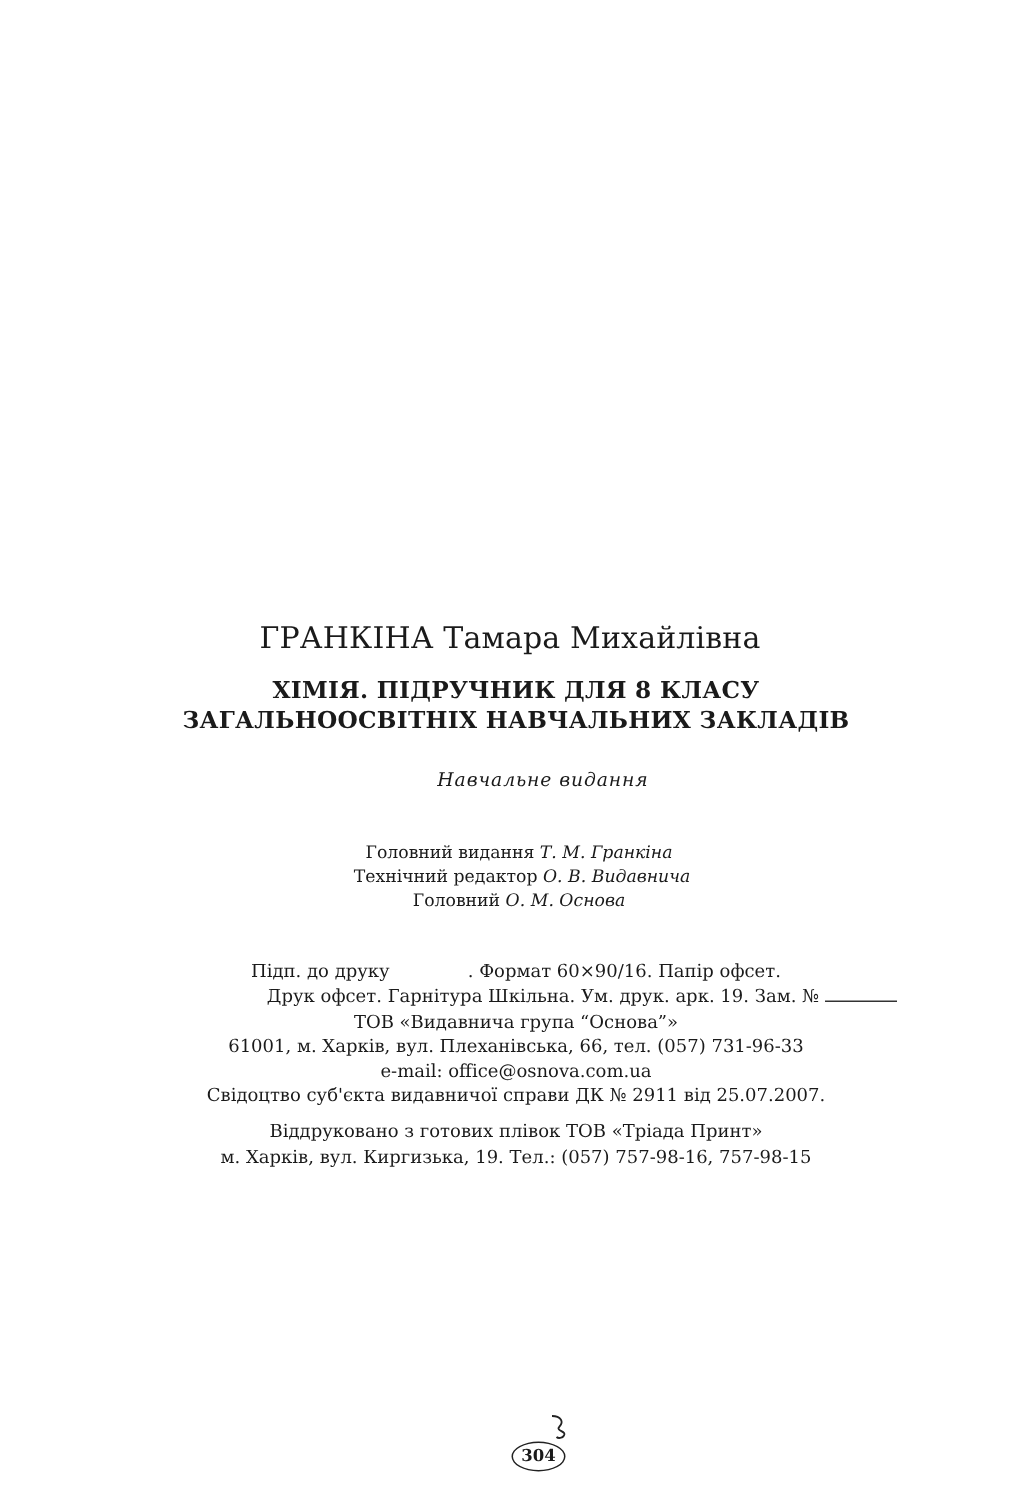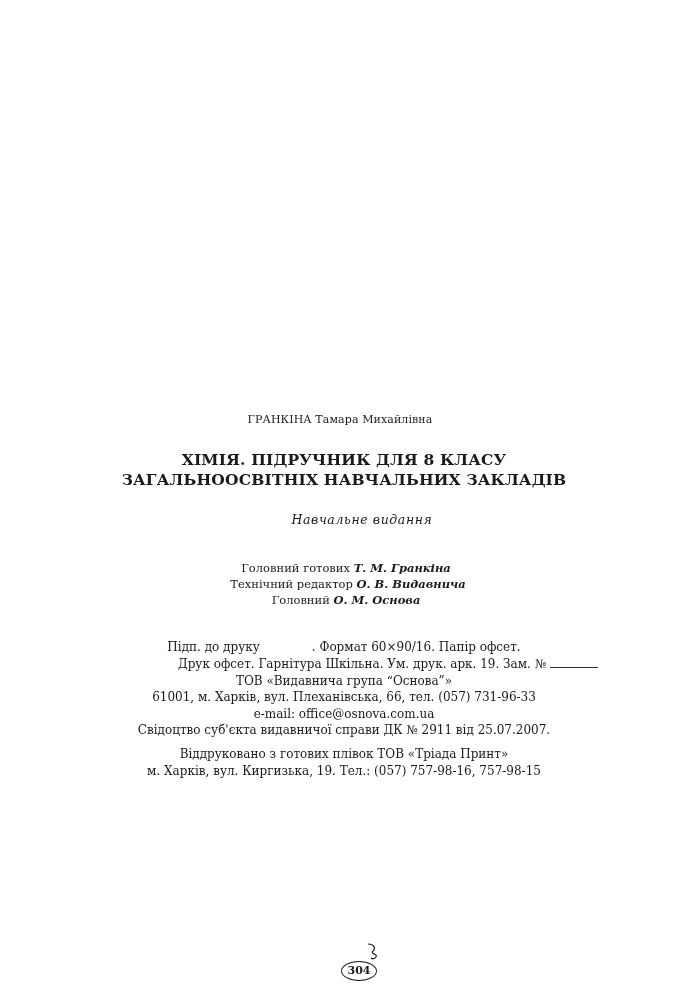--- a/index.html
+++ b/index.html
@@ -2,30 +2,30 @@
 <html><head>
 <meta charset="utf-8">
 <style>
   html, body { margin: 0; padding: 0; }
   body {
     width: 680px; height: 993px; background: #ffffff; position: relative;
     font-family: "DejaVu Serif", "Liberation Serif", serif; color: #1a1a1a;
     overflow: hidden;
   }
   .line { position: absolute; left: 0; width: 680px; text-align: center; white-space: nowrap; }
-  .author { top: 413px; font-size: 11px; letter-spacing: 0.1px; }
+  .author { top: 413px; font-size: 20px; letter-spacing: 0.1px; }
   .title { font-weight: bold; font-size: 15.5px; letter-spacing: 0.2px; }
   .title1 { top: 450px; left: 4px; }
   .title2 { top: 470px; left: 4px; }
   .edtype { top: 512px; font-style: italic; font-size: 12.5px; letter-spacing: 0.6px; padding-left: 22px; }
   .staff { font-size: 11.5px; }
   .staff1 { top: 561px; left: 6px; }
   .staff2 { top: 577px; left: 8px; }
   .staff3 { top: 593px; left: 6px; }
-  .staff i { font-style: italic; font-weight: bold; }
+  .staff i { font-style: italic; }
   .imp { font-size: 12px; }
   .imp1 { top: 640px; left: 4px; }
   .imp2 { top: 657px; margin-left: 48px; }
   .imp3 { top: 674px; left: 4px; }
   .imp4 { top: 690px; left: 4px; }
   .imp5 { top: 707px; left: 4px; }
   .imp6 { top: 723px; left: 4px; }
   .imp7 { top: 747px; left: 4px; }
   .imp8 { top: 764px; left: 4px; }
   .gap { display: inline-block; width: 52px; }
@@ -41,21 +41,21 @@
 <body>
 
 <div class="line author">ГРАНКІНА Тамара Михайлівна</div>
 
 <div class="line title title1">ХІМІЯ. ПІДРУЧНИК ДЛЯ 8 КЛАСУ</div>
 <div class="line title title2">ЗАГАЛЬНООСВІТНІХ НАВЧАЛЬНИХ ЗАКЛАДІВ</div>
 
 <div class="line edtype">Навчальне видання</div>
 
 <div class="line staff staff1">
-  <span>Головний готових</span>
+  <span>Головний видання</span>
   <i>Т. М. Гранкіна</i>
 </div>
 <div class="line staff staff2">
   <span>Технічний редактор</span>
   <i>О. В. Видавнича</i>
 </div>
 <div class="line staff staff3">
   <span>Головний</span>
   <i>О. М. Основа</i>
 </div>

